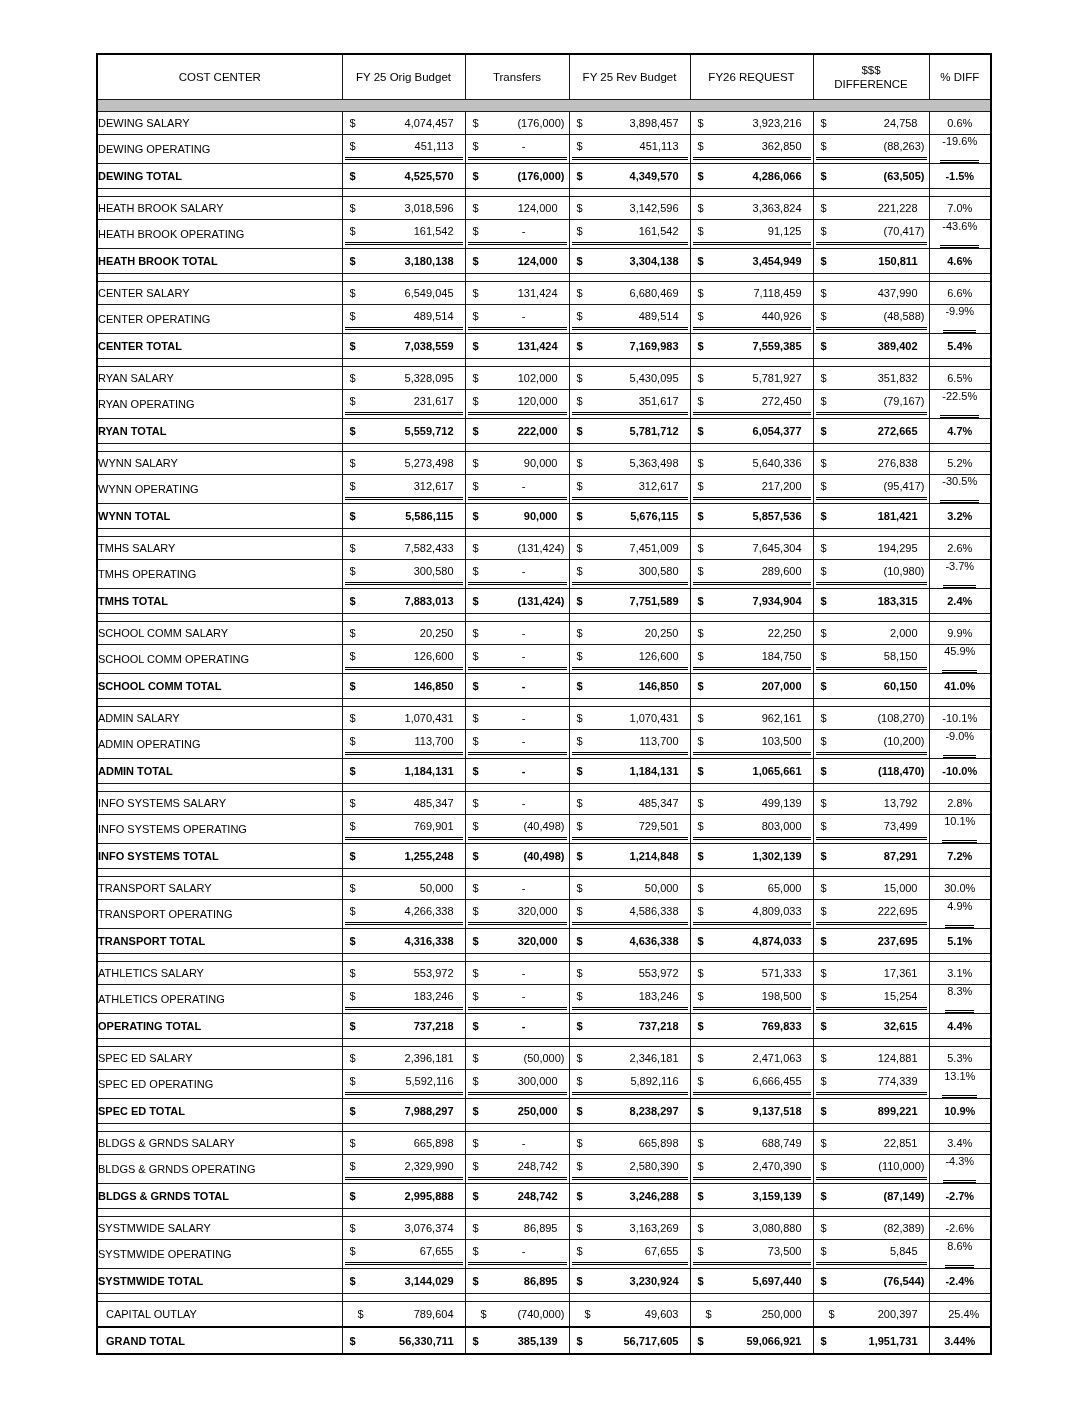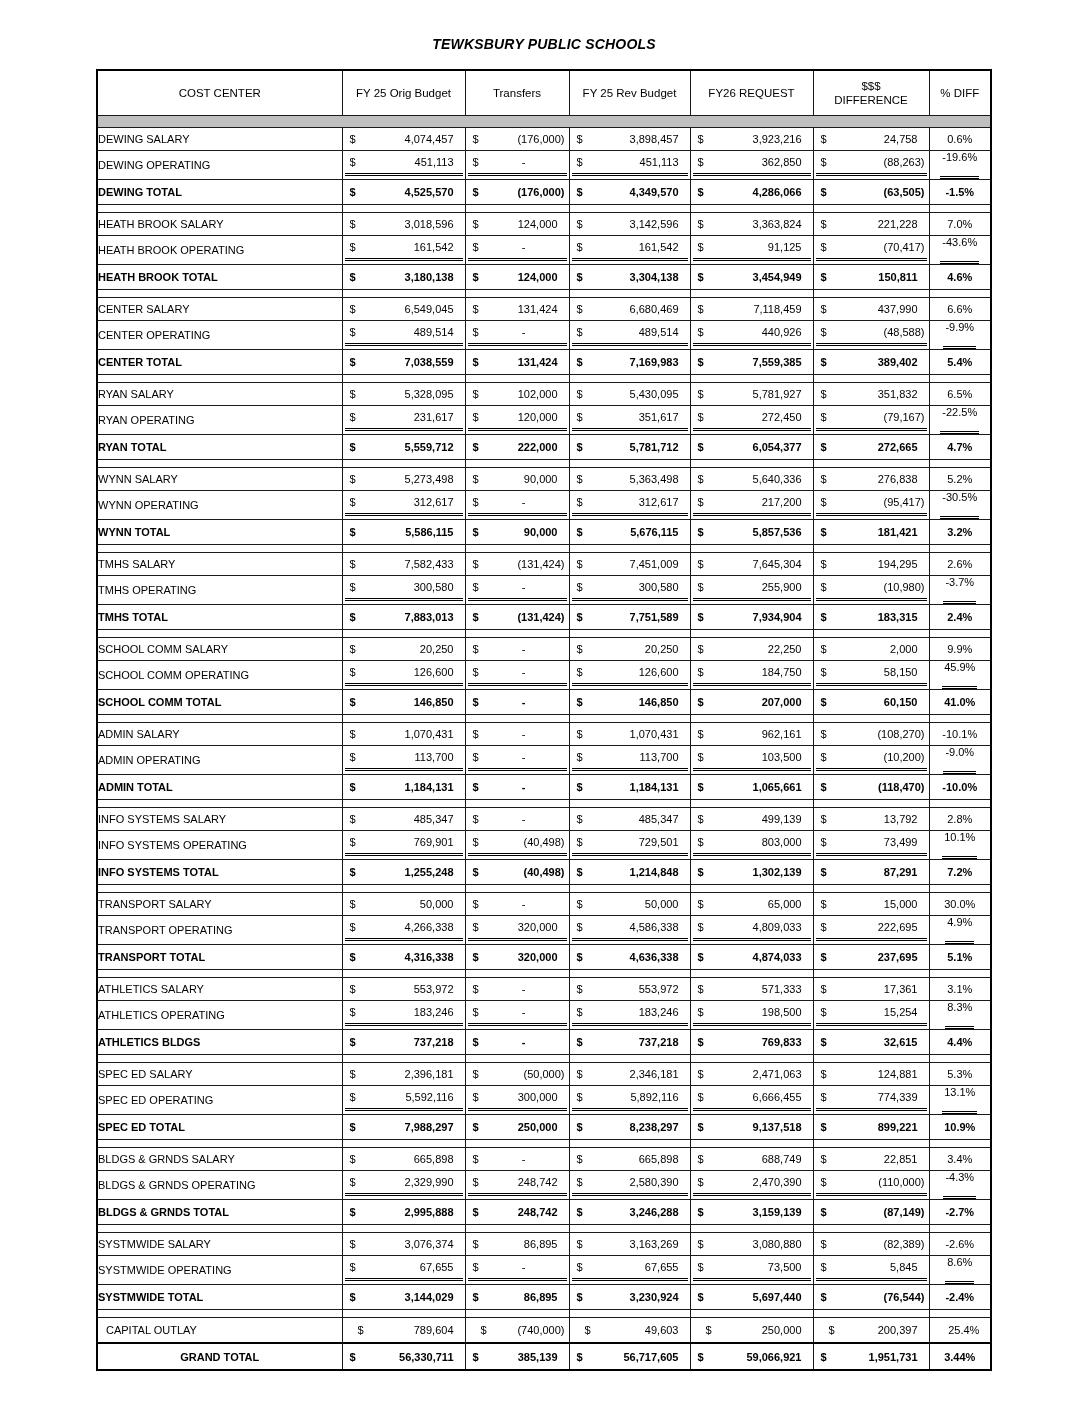--- a/index.html
+++ b/index.html
@@ -8,40 +8,39 @@
   .title-block{text-align:center;}
   .title-line{font-size:14px;font-weight:bold;font-style:italic;letter-spacing:.2px;}
   .title-line + .title-line{margin-top:8px;}
 
   table.budget{border-collapse:collapse;table-layout:fixed;margin:17px auto 0;border:2.5px solid #000;font-size:11px;}
   .budget th,.budget td{border:1px solid #1a1a1a;overflow:hidden;white-space:nowrap;}
   .budget th{font-weight:400;font-size:11.5px;text-align:center;vertical-align:middle;height:40px;padding:2px;line-height:1.25;}
   tr.band td{background:#c0c0c0;height:11px;padding:0;border-left:0;border-right:0;}
   .budget td{height:22px;padding:0;vertical-align:middle;}
   .label-cell{padding-left:7px;text-align:left;}
-  .label-cell.center{text-align:center;padding-left:0;}
+  .label-cell.center{text-align:left;padding-left:8px;}
   .money{display:flex;justify-content:space-between;align-items:center;height:100%;box-sizing:border-box;margin:0 2px;padding:0 9px 0 5px;}
   .num.neg{margin-right:-7px;}
   .num.dash{margin-right:32px;}
   tr.op .money{border-bottom:3px double #000;height:calc(100% - 3px);margin-bottom:3px;}
   .pct-cell{text-align:center;}
   tr.op .pct-inner{display:inline-block;border-bottom:3px double #000;padding:0 2px 13px;}
   tr.total-row td{font-weight:bold;height:24px;}
   tr.spacer td{height:7px;padding:0;}
   tr.capital-row td{height:24px;padding-left:8px;}
   tr.offset-row td{height:23px;}
   .offset-label{text-align:right;padding-right:8px;}
   tr.grand-row td{font-weight:bold;border-top:2.5px solid #000;height:25px;}
 </style>
 </head>
 <body>
 
 <div class="page">
   <div class="title-block">
-    <div class="title-line">TEWKSBURY PUBLIC SCHOOLS</div>
   </div>
 
   <table class="budget">
     <colgroup>
         <col style="width: 245px;">
         <col style="width: 123px;">
         <col style="width: 104px;">
         <col style="width: 121px;">
         <col style="width: 123px;">
         <col style="width: 116px;">
@@ -682,21 +681,21 @@
           </td>
           <td class="money-cell">
             <div class="money">
               <span class="cur">$</span>
               <span class="num">300,580</span>
             </div>
           </td>
           <td class="money-cell">
             <div class="money">
               <span class="cur">$</span>
-              <span class="num">255,900</span>
+              <span class="num">289,600</span>
             </div>
           </td>
           <td class="money-cell">
             <div class="money">
               <span class="cur">$</span>
               <span class="num neg">(10,980)</span>
             </div>
           </td>
           <td class="pct-cell"><span class="pct-inner">-3.7%</span></td>
         </tr>
@@ -1249,21 +1248,21 @@
           </td>
           <td class="money-cell">
             <div class="money">
               <span class="cur">$</span>
               <span class="num">15,254</span>
             </div>
           </td>
           <td class="pct-cell"><span class="pct-inner">8.3%</span></td>
         </tr>
         <tr class="total-row">
-          <td class="label-cell">ATHLETICS BLDGS</td>
+          <td class="label-cell">OPERATING TOTAL</td>
           <td class="money-cell">
             <div class="money">
               <span class="cur">$</span>
               <span class="num">737,218</span>
             </div>
           </td>
           <td class="money-cell">
             <div class="money">
               <span class="cur">$</span>
               <span class="num dash">-</span>

